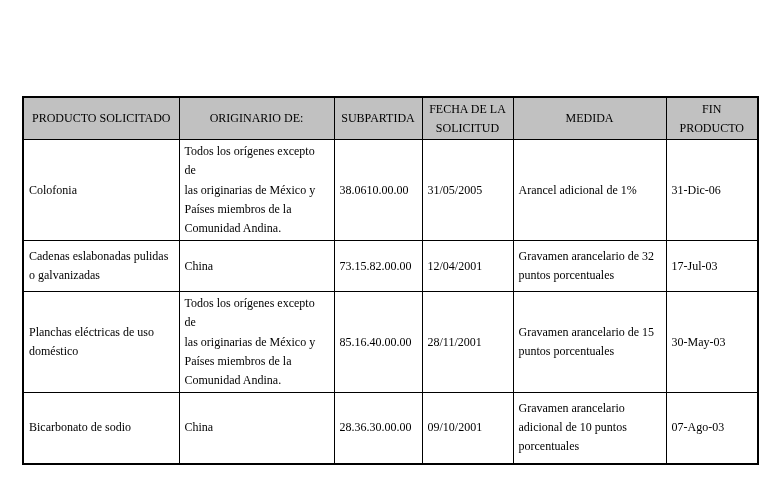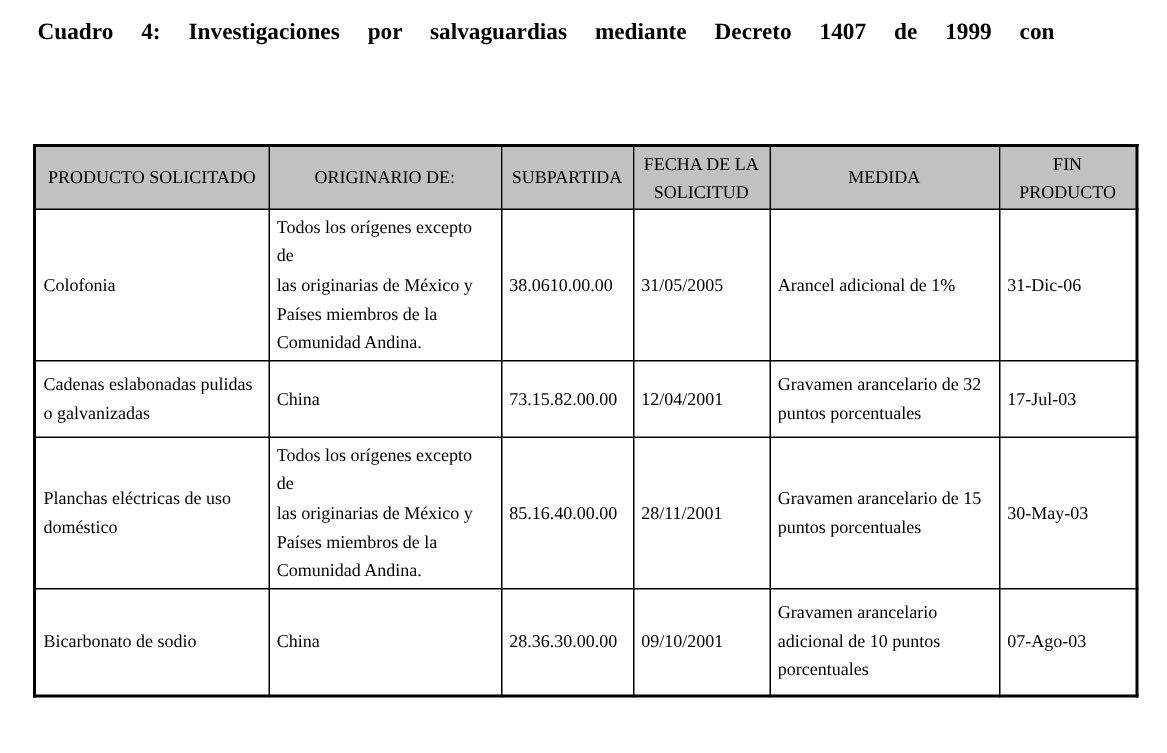--- a/index.html
+++ b/index.html
@@ -61,21 +61,20 @@
   tr.r5 { height: 71px; }
   td.al { text-align: left; }
   td.ac { text-align: left; }
 </style>
 </head>
 <body>
 
 <div class="page">
 
   <div class="caption">
-    <div class="caption-line1">Cuadro 4: Investigaciones por salvaguardias mediante Decreto 1407 de 1999 con</div>
   </div>
 
   <table class="safeguards">
     <colgroup>
       <col style="width:156px">
       <col style="width:155px">
       <col style="width:88px">
       <col style="width:91px">
       <col style="width:153px">
       <col style="width:92px">

